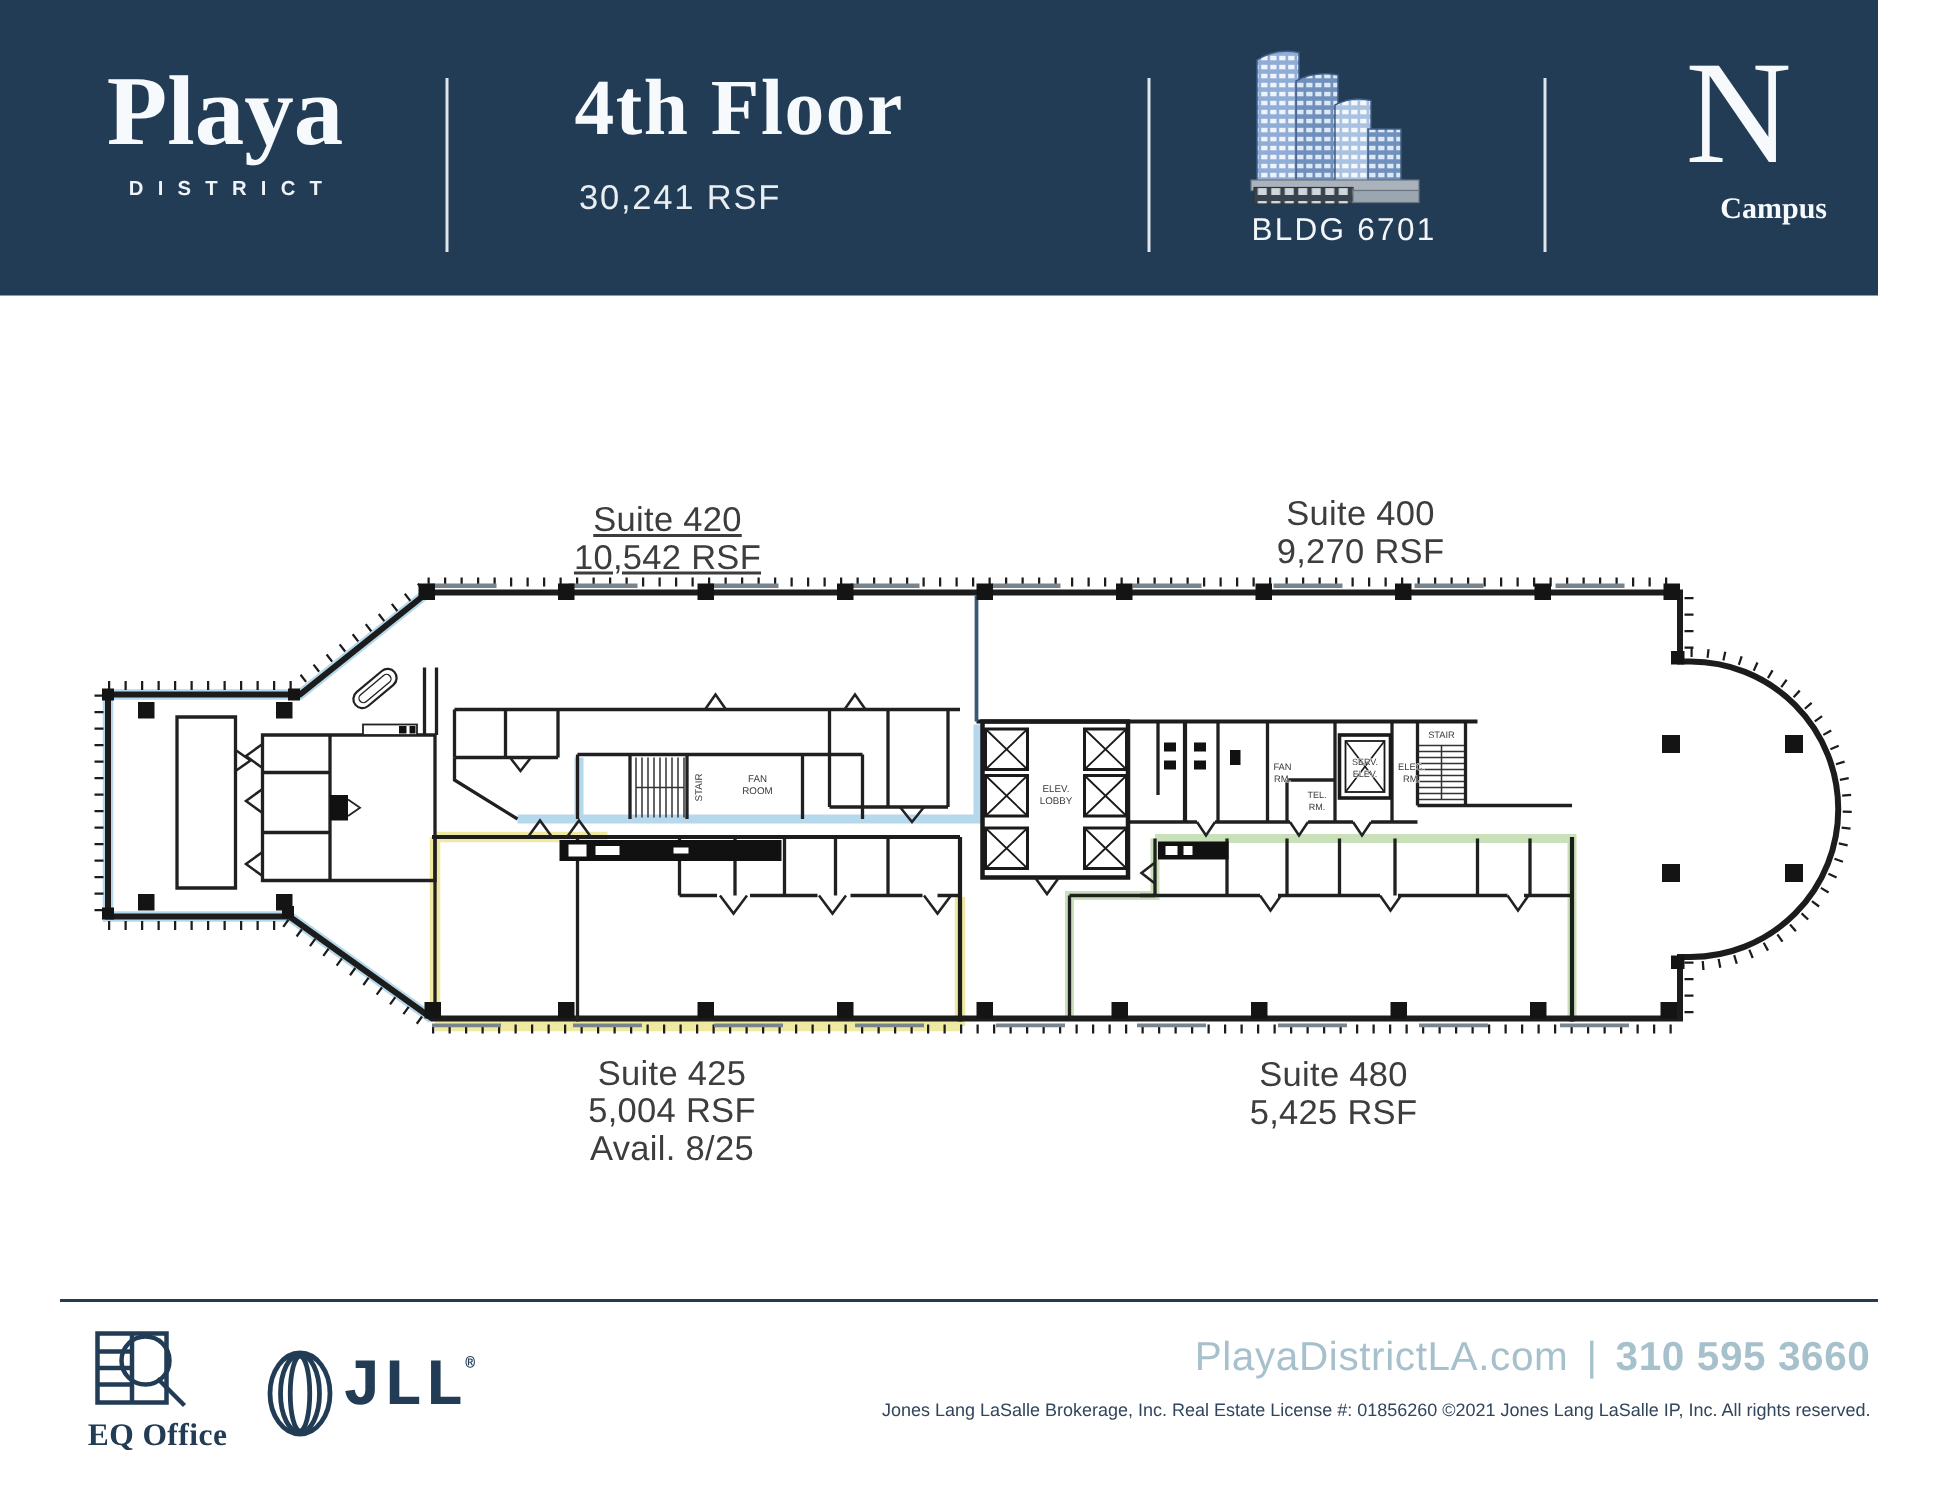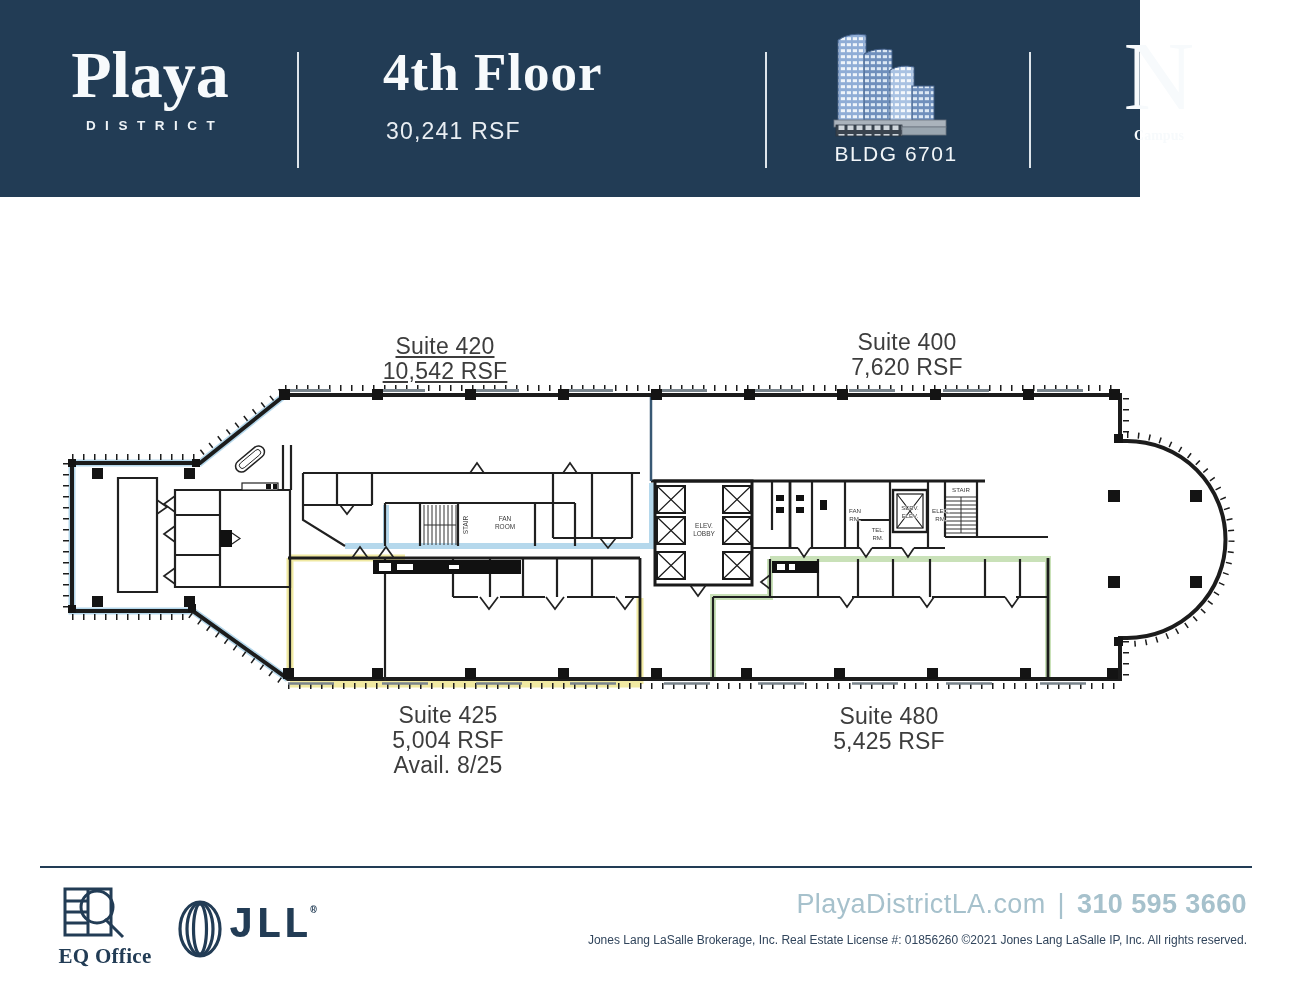--- a/index.html
+++ b/index.html
@@ -1,32 +1,32 @@
 <!DOCTYPE html>
 <html><head>
 <meta charset="utf-8">
 <style>
   html,body{margin:0;padding:0;background:#ffffff;}
   .page{position:relative;width:1292px;height:1000px;background:#fff;overflow:hidden;
         font-family:"Liberation Sans",sans-serif;}
 
   
-  .header{position:absolute;left:0;top:0;width:1140px;height:197px;background:#223c55;color:#f7fafc;}
+  .header{position:absolute;left:0;top:0;width:1252px;height:197px;background:#223c55;color:#f7fafc;}
   .brand{position:absolute;left:50px;top:40px;width:200px;text-align:center;}
   .brand-name{font-family:"Liberation Serif",serif;font-weight:bold;font-size:66px;line-height:70px;}
   .brand-sub{font-size:13.5px;letter-spacing:9.5px;padding-left:10px;margin-top:8px;font-weight:700;color:#eef3f7;}
   .divider{position:absolute;top:52px;width:2px;height:116px;background:#e9eef3;opacity:.95;}
   .d1{left:297px}.d2{left:765px}.d3{left:1029px}
   .floor-title{position:absolute;left:383px;top:42px;font-family:"Liberation Serif",serif;font-weight:bold;font-size:53px;letter-spacing:1px;}
   .floor-rsf{position:absolute;left:386px;top:118px;font-size:23px;letter-spacing:1.2px;color:#e9eef3;}
   .bldg-icon{position:absolute;left:828px;top:24px;}
   .bldg-label{position:absolute;left:830px;top:142px;width:132px;text-align:center;font-size:21px;letter-spacing:1.5px;color:#f2f6f9;}
   .campus{position:absolute;left:1100px;top:24px;width:118px;text-align:center;}
   .campus-n{font-family:"Liberation Serif",serif;font-size:98px;line-height:104px;font-weight:400;}
-  .campus-label{font-family:"Liberation Serif",serif;font-size:14px;font-weight:bold;margin-top:0px;}
+  .campus-label{font-family:"Liberation Serif",serif;font-size:20px;font-weight:bold;margin-top:0px;text-align:right;}
 
   
   .suite-label{position:absolute;transform:translateX(-50%);text-align:center;
                font-size:23px;line-height:25px;color:#3d3d3d;letter-spacing:.2px;}
   .plan-svg{position:absolute;left:0;top:0;}
 
   
   .footer-rule{position:absolute;left:40px;top:866px;width:1212px;height:2px;background:#223c55;}
   .eq-logo{position:absolute;left:62px;top:886px;}
   .eq-label{position:absolute;left:50px;top:944px;width:110px;text-align:center;font-size:21px;font-weight:bold;color:#223c55;letter-spacing:.3px;font-family:Liberation Serif, serif;}
@@ -269,21 +269,21 @@
       <text font-size="6.2" x="961" y="492">STAIR</text>
     </g>
   </svg>
 
   <div class="suite-label" style="left:445px;top:334px;text-decoration:underline;">
     <div>Suite 420</div>
     <div>10,542 RSF</div>
   </div>
   <div class="suite-label" style="left:907px;top:330px;">
     <div>Suite 400</div>
-    <div>7,620 RSF</div>
+    <div>9,270 RSF</div>
   </div>
   <div class="suite-label" style="left:448px;top:703px;">
     <div>Suite 425</div>
     <div>5,004 RSF</div>
     <div>Avail. 8/25</div>
   </div>
   <div class="suite-label" style="left:889px;top:704px;">
     <div>Suite 480</div>
     <div>5,425 RSF</div>
   </div>

